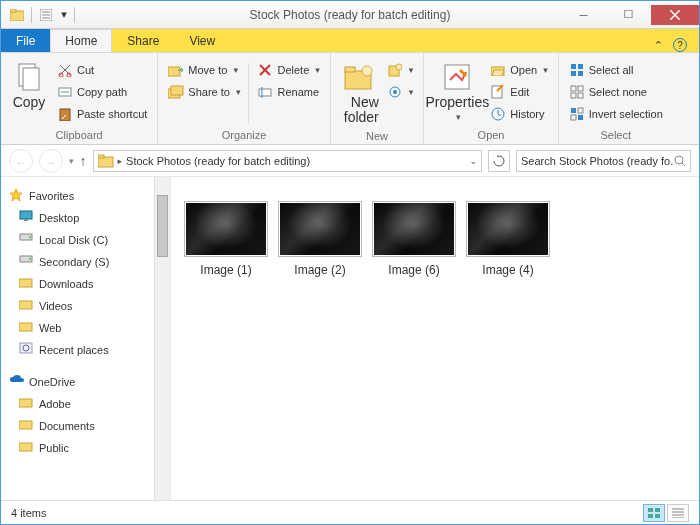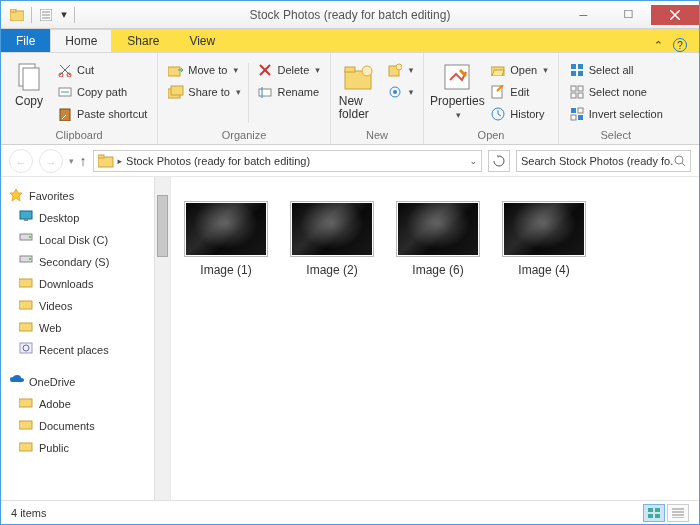--- a/index.html
+++ b/index.html
@@ -16,38 +16,38 @@
 .tab{padding:4px 14px;font-size:12px;border:1px solid transparent;border-bottom:none;cursor:default}
 .tab.file{background:#1979ca;color:#fff;border-color:#1979ca}
 .tab.active{background:#f5f5f5;border-color:#d8d8d8}
 .tabs-right{margin-left:auto;display:flex;align-items:center;gap:10px;padding-right:12px;color:#1979ca}
 .ribbon{height:92px;background:#f5f5f5;border-bottom:1px solid #d0d0d0;display:flex}
 .grp{display:flex;flex-direction:column;border-right:1px solid #e0e0e0;padding:2px 6px 0}
 .grp-body{flex:1;display:flex;align-items:flex-start;gap:2px;padding-top:4px}
 .grp-label{text-align:center;font-size:11px;color:#707070;padding:2px 0 3px}
 .bigbtn{display:flex;flex-direction:column;align-items:center;width:44px;padding:2px;gap:2px}
 .bigbtn .ico{width:32px;height:32px;display:flex;align-items:center;justify-content:center}
-.bigbtn .lbl{font-size:12px;text-align:left;line-height:1.1}
+.bigbtn .lbl{font-size:14px;text-align:right;line-height:1.1}
 .smbtn{display:flex;align-items:center;gap:4px;padding:2px 4px;height:22px}
 .smbtn .ico{width:16px;height:16px;display:flex;align-items:center;justify-content:center;flex-shrink:0}
 .vstack{display:flex;flex-direction:column}
 .addr{height:32px;display:flex;align-items:center;gap:6px;padding:0 8px;border-bottom:1px solid #e8e8e8}
 .navbtn{width:24px;height:24px;border:1px solid #ccc;border-radius:50%;display:flex;align-items:center;justify-content:center;color:#999}
 .navbtn.dis{opacity:.5}
 .addrbar{flex:1;height:22px;border:1px solid #ccc;display:flex;align-items:center;padding:0 4px;gap:4px}
 .rfbtn{width:22px;height:22px;border:1px solid #ccc;display:flex;align-items:center;justify-content:center}
 .search{width:175px;height:22px;border:1px solid #ccc;display:flex;align-items:center;padding:0 4px;color:#888}
 .body{flex:1;display:flex;overflow:hidden}
 .nav{width:170px;border-right:1px solid #e8e8e8;padding:8px 0;overflow:hidden;position:relative}
 .nav-scroll{position:absolute;right:0;top:0;bottom:0;width:16px;background:#f0f0f0;border-left:1px solid #e0e0e0}
 .nav-scroll::before{content:"";position:absolute;top:18px;left:2px;right:2px;height:60px;background:#c8c8c8;border:1px solid #a8a8a8}
 .navitem{display:flex;align-items:center;gap:4px;padding:3px 4px 3px 18px;font-size:12px}
 .navitem.root{padding-left:8px;font-size:12px}
 .navitem .ico{width:16px;height:16px;flex-shrink:0}
-.content{flex:1;padding:24px 10px;display:flex;gap:16px;align-items:flex-start}
+.content{flex:1;padding:24px 10px;display:flex;gap:4px;align-items:flex-start}
 .thumb{display:flex;flex-direction:column;align-items:center;gap:6px;width:90px}
 .timg{width:84px;height:56px;border:1px solid #bbb;background:linear-gradient(135deg,#050505 0%,#2a2a2a 40%,#0a0a0a 60%,#181818 100%);box-shadow:0 0 0 1px #fff inset;position:relative;overflow:hidden}
 .timg::after{content:"";position:absolute;inset:0;background:radial-gradient(ellipse at 50% 40%,rgba(220,220,220,.35),transparent 55%)}
 .tlbl{font-size:12px;text-align:center}
 .status{height:24px;border-top:1px solid #e0e0e0;display:flex;align-items:center;padding:0 10px;font-size:11px;color:#1979ca}
 .status-right{margin-left:auto;display:flex;gap:2px}
 .vbtn{width:22px;height:18px;border:1px solid #ccc;background:#fafafa;display:flex;align-items:center;justify-content:center}
 .vbtn.active{background:#cde6f7;border-color:#7ab5e0}
 svg{display:block}
 .arrow{font-size:9px;color:#555;margin-left:2px}

